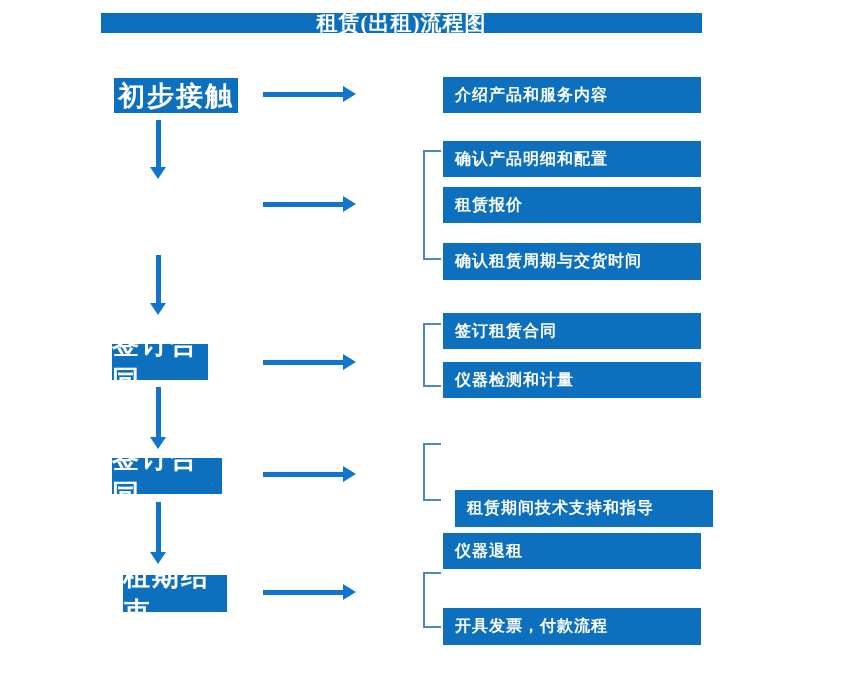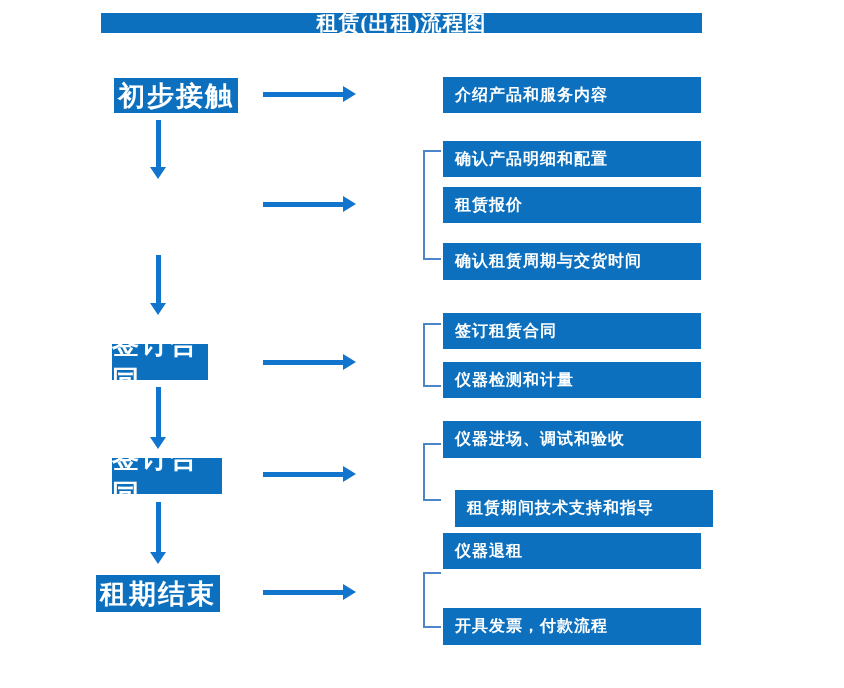--- a/index.html
+++ b/index.html
@@ -42,21 +42,21 @@
     color: var(--text-white);
     font-size: 27px; font-weight: bold;
     display: flex; align-items: center; justify-content: center;
     letter-spacing: 2px;
     margin-left: 12px;
   }
   .s1 { left: 102px; top: 78px;  width: 124px; height: 35px; }
   .s2 { left: 102px; top: 187px; width: 124px; height: 35px; }
   .s3 { left: 100px; top: 344px; width: 96px; height: 36px; }
   .s4 { left: 100px; top: 458px; width: 110px; height: 36px; }
-  .s5 { left: 84px; top: 575px; width: 124px; height: 37px; }
+  .s5 { left: 111px; top: 575px; width: 104px; height: 37px; }
 
   
   .detail {
     position: absolute;
     left: 443px; width: 258px; height: 36px;
     background: var(--box-blue);
     color: var(--text-white);
     font-size: 16px; font-weight: bold;
     display: flex; align-items: center;
     padding-left: 12px;
@@ -180,18 +180,17 @@
   <div class="bracket b3"></div>
   <div class="bracket b4"></div>
   <div class="bracket b5"></div>
 
   <div class="detail d1">介绍产品和服务内容</div>
   <div class="detail d2">确认产品明细和配置</div>
   <div class="detail d3">租赁报价</div>
   <div class="detail d4">确认租赁周期与交货时间</div>
   <div class="detail d5">签订租赁合同</div>
   <div class="detail d6">仪器检测和计量</div>
-  <div class="detail d7">仪器进场、调试和验收</div>
   <div class="detail d8">租赁期间技术支持和指导</div>
   <div class="detail d9">仪器退租</div>
   <div class="detail d10">开具发票，付款流程</div>
 
 </div>
 
 </body></html>

